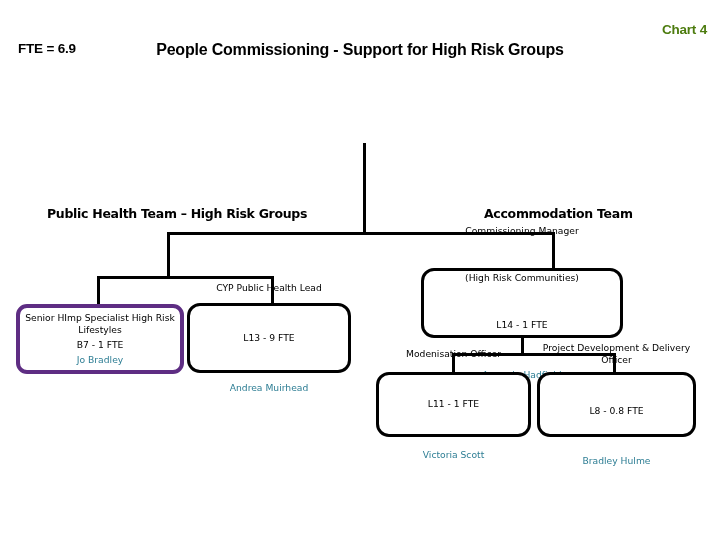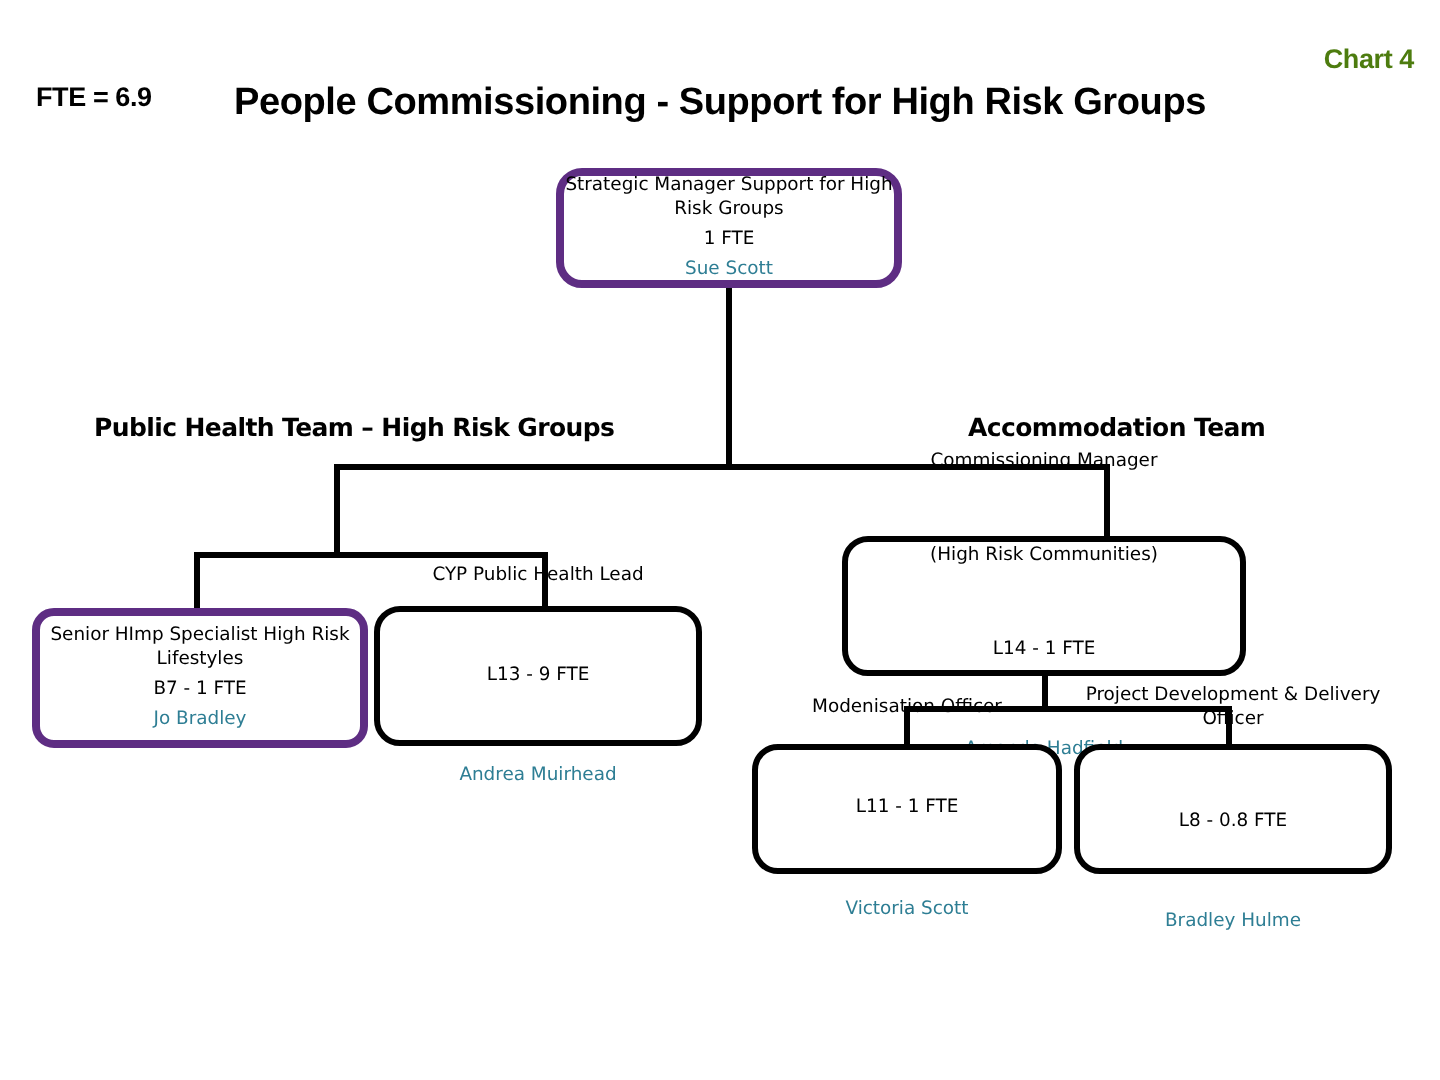--- a/index.html
+++ b/index.html
@@ -38,21 +38,21 @@
     color: #4d7c0f;
     letter-spacing: -0.2px;
     white-space: nowrap;
   }
   .chart-title {
     position: absolute;
     left: 0;
     right: 0;
     top: 41px;
     text-align: center;
-    font-size: 19px;
+    font-size: 16px;
     font-weight: bold;
     color: #000000;
     letter-spacing: -0.2px;
     white-space: nowrap;
   }
 
   
   .group-label {
     position: absolute;
     font-family: "DejaVu Sans", sans-serif;
@@ -149,25 +149,20 @@
   <div class="ln-v" id="conn-left-b"></div>
   <div class="ln-v" id="conn-right-stem"></div>
   <div class="ln-v" id="conn-cm-stem"></div>
   <div class="ln-h" id="conn-cm-bar"></div>
   <div class="ln-v" id="conn-cm-a"></div>
   <div class="ln-v" id="conn-cm-b"></div>
 
   <div class="group-label" id="grp-public-health">Public Health Team – High Risk Groups</div>
   <div class="group-label" id="grp-accommodation">Accommodation Team</div>
 
-  <div class="obox purple" id="box-strategic-manager">
-    <span class="ln wrap">Strategic Manager Support for High Risk Groups</span>
-    <span class="ln fte">1 FTE</span>
-    <span class="ln name">Sue Scott</span>
-  </div>
 
   <div class="obox purple" id="box-senior-himp">
     <span class="ln wrap">Senior HImp Specialist High Risk Lifestyles</span>
     <span class="ln fte">B7 - 1 FTE</span>
     <span class="ln name">Jo Bradley</span>
   </div>
 
   <div class="obox black" id="box-cyp-lead">
     <span class="ln wrap">CYP Public Health Lead</span>
     <span class="ln fte">L13 - 9 FTE</span>

